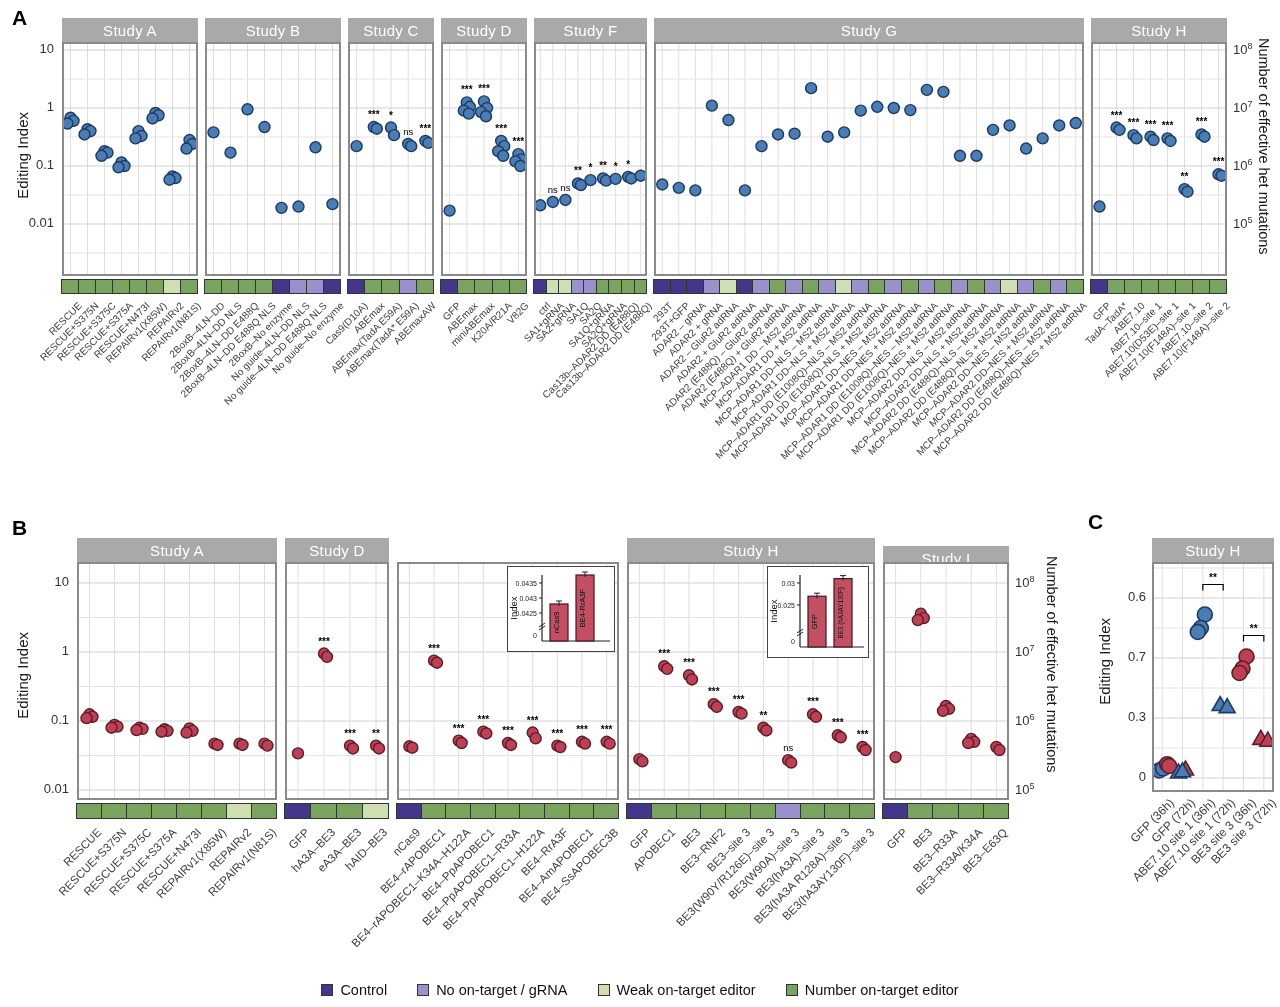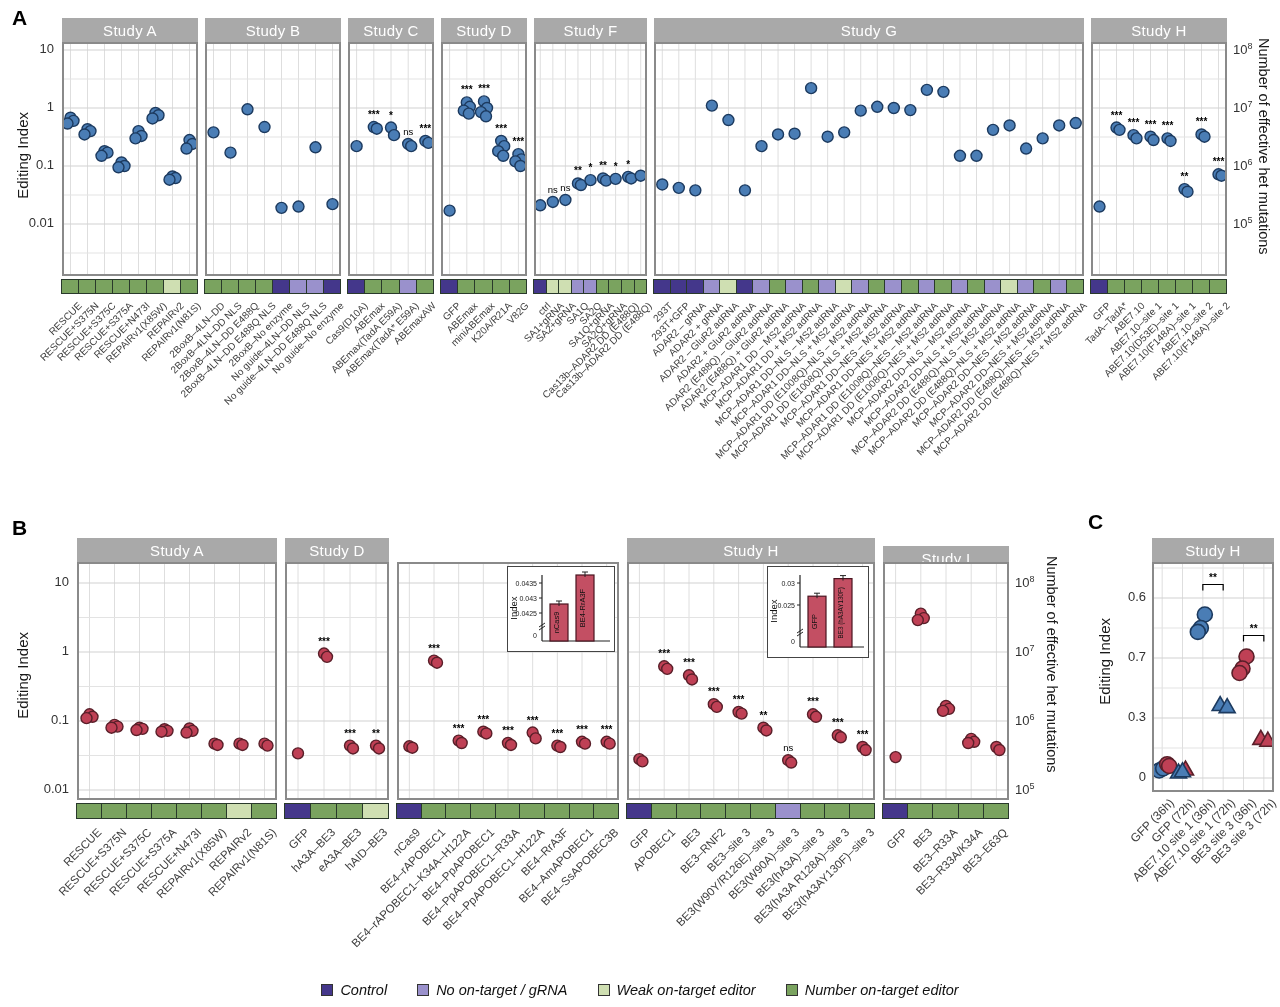--- a/index.html
+++ b/index.html
@@ -888,21 +888,21 @@
       <rect x="1" y="1" width="120" height="228" fill="none" stroke="#8a8a8a" stroke-width="2"></rect>
     </svg>
     <div class="xlabels" style="left: 1152px; top: 796px; width: 122px;">
       <span class="xlab" style="left: 15.1667px; top: 0px; font-size: 12px;">GFP (36h)</span>
       <span class="xlab" style="left: 35.5px; top: 0px; font-size: 12px;">GFP (72h)</span>
       <span class="xlab" style="left: 55.8333px; top: 0px; font-size: 12px;">ABE7.10 site 1 (36h)</span>
       <span class="xlab" style="left: 76.1667px; top: 0px; font-size: 12px;">ABE7.10 site 1 (72h)</span>
       <span class="xlab" style="left: 96.5px; top: 0px; font-size: 12px;">BE3 site 3 (36h)</span>
       <span class="xlab" style="left: 116.833px; top: 0px; font-size: 12px;">BE3 site 3 (72h)</span>
     </div>
-    <div class="lrow" style="top: 982px; gap: 30px; font-style: italic;">
+    <div class="lrow" style="top: 982px; gap: 30px;">
       <span class="litem">
         <span class="lsq" style="background: rgb(68, 55, 139); border: 1.5px solid rgb(51, 51, 51);"></span>
         <span>Control</span>
       </span>
       <span class="litem">
         <span class="lsq" style="background: rgb(154, 145, 204); border: 1.5px solid rgb(51, 51, 51);"></span>
         <span>No on-target / gRNA</span>
       </span>
       <span class="litem">
         <span class="lsq" style="background: rgb(207, 223, 178); border: 1.5px solid rgb(51, 51, 51);"></span>

